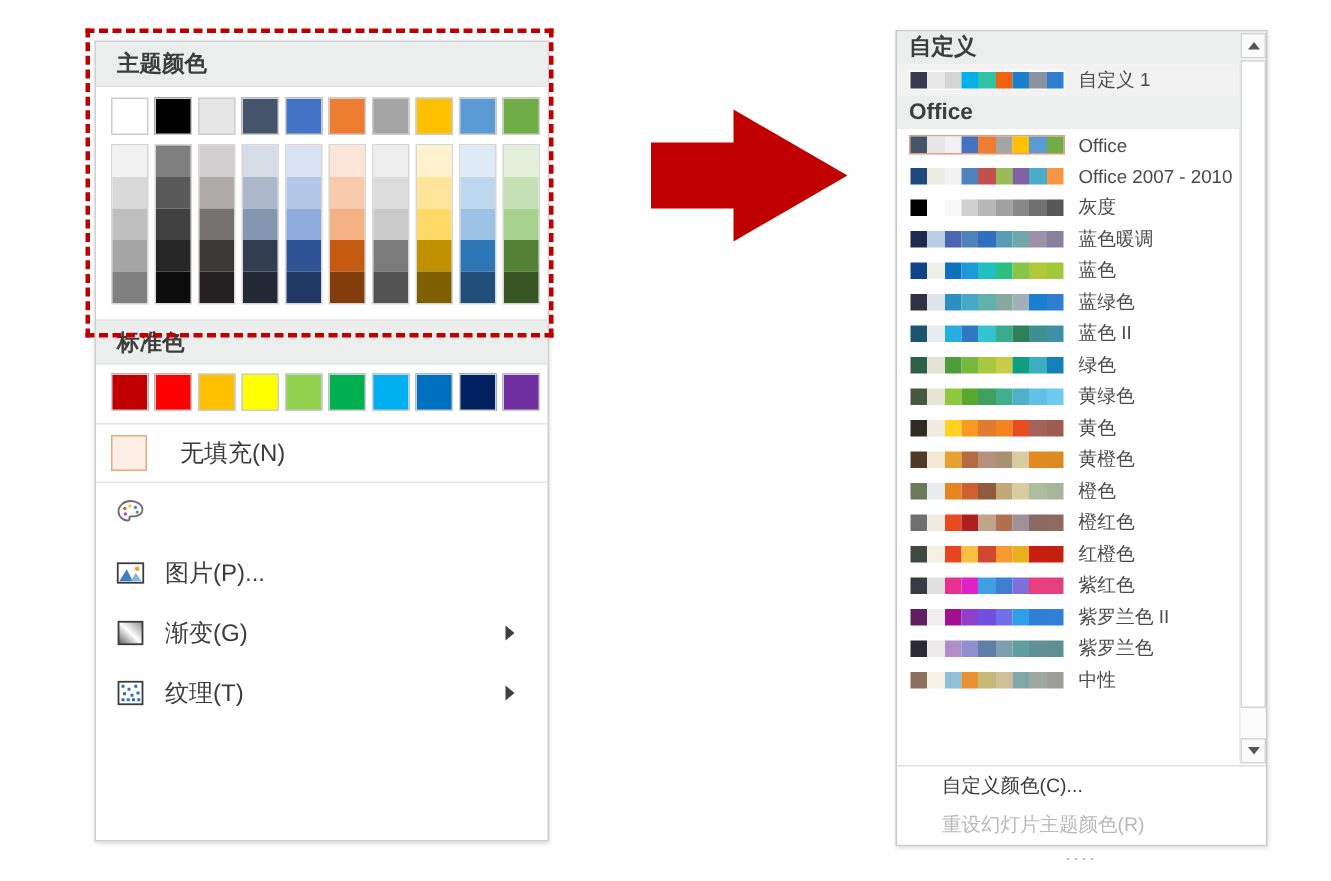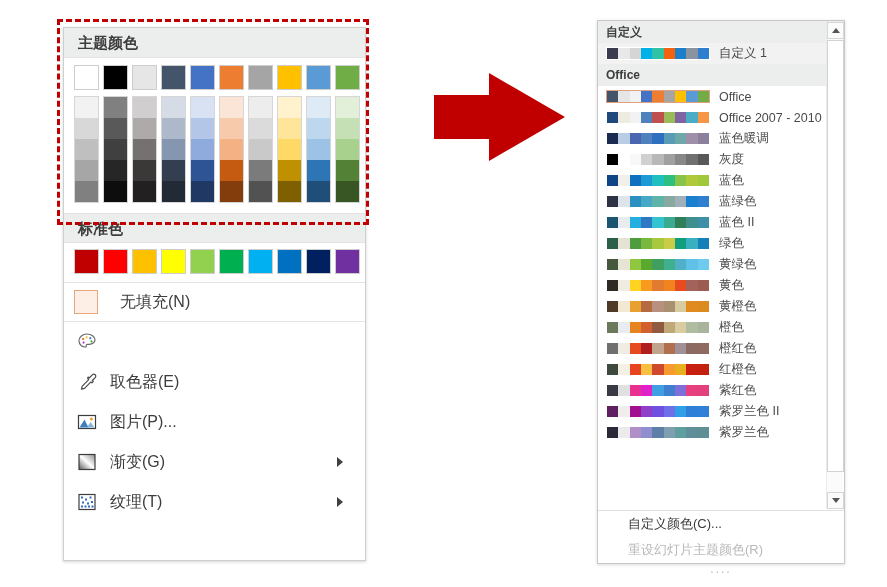--- a/index.html
+++ b/index.html
@@ -59,21 +59,21 @@
   #arrow{position:absolute;left:434px;top:73px;width:131px;height:88px;}
 
   
   #theme-panel{
     position:absolute;left:597px;top:20px;width:248px;height:544px;
     background:#ffffff;border:1px solid #c8c8c8;box-sizing:border-box;
     box-shadow:0 1px 3px rgba(0,0,0,.15);
   }
   #theme-scroll{position:absolute;left:0;top:0;right:0;height:489px;overflow:hidden;}
   .grp-head{height:22px;line-height:22px;background:#eceded;
-    color:#3d3d3d;font-size:12px;font-weight:bold;padding-left:8px;
+    color:#3d3d3d;font-size:15px;font-weight:bold;padding-left:8px;
     box-sizing:border-box;}
   .theme-row{display:flex;align-items:center;height:21px;padding-left:8px;
     box-sizing:border-box;}
   .strip{display:flex;width:104px;height:13px;flex:0 0 104px;
     box-sizing:border-box;border:1px solid #ffffff;}
   .theme-row.selected .strip{border:1px solid #e0a080;background:#fdf4ee;}
   .strip i{display:block;flex:1 1 0;height:100%;}
   .theme-name{font-size:12.5px;color:#4a4a4a;margin-left:9px;white-space:nowrap;}
   .theme-row.custom-sel{background:#f2f2f2;}
 
@@ -220,28 +220,20 @@
         <span class="mi-icon">
           <svg width="22" height="22" viewBox="0 0 22 22">
             <path d="M11 3C6.6 3 3 6.1 3 10c0 3.9 3.6 6 6 6 1.2 0 1.5-.6 1.3-1.2-.3-.8.2-1.5 1.1-1.5h1.9c3 0 5.7-1.9 5.7-4.6C19 5.6 15.4 3 11 3z" fill="none" stroke="#6b6b6b" stroke-width="1.2"></path>
             <circle cx="7.2" cy="8" r="1.1" fill="#e05a2b"></circle>
             <circle cx="10.6" cy="6.3" r="1.1" fill="#f2c230"></circle>
             <circle cx="14.3" cy="7.2" r="1.1" fill="#3f7fd0"></circle>
             <circle cx="15.5" cy="10.4" r="1.1" fill="#49a94f"></circle>
             <circle cx="7.6" cy="11.6" r="1.1" fill="#b03fb0"></circle>
           </svg>
         </span>
-      </div>
-      <div class="menu-item">
-        <span class="mi-icon">
-          <svg width="22" height="22" viewBox="0 0 22 22">
-            <path d="M16.6 3.6a2 2 0 0 1 2.8 2.8l-3.1 3.1 1 1-1.4 1.4-1-1-6.4 6.4-3.1.9.9-3.1 6.4-6.4-1-1L12.1 6l1 1 3.5-3.4z" fill="none" stroke="#4a4a4a" stroke-width="1.2" stroke-linejoin="round"></path>
-          </svg>
-        </span>
-        <span class="mi-label">取色器(E)</span>
       </div>
       <div class="menu-item">
         <span class="mi-icon">
           <svg width="22" height="22" viewBox="0 0 22 22">
             <rect x="2.5" y="4.5" width="17" height="13" fill="#ffffff" stroke="#3c3c3c" stroke-width="1.2"></rect>
             <circle cx="15.4" cy="8.1" r="1.5" fill="#f0a030"></circle>
             <polygon points="3.5,16.5 8.5,8.5 12.5,16.5" fill="#3f7fc0"></polygon>
             <polygon points="11,16.5 14.5,11 18.5,16.5" fill="#86b6e0"></polygon>
           </svg>
         </span>
@@ -336,48 +328,48 @@
           <i style="background: rgb(192, 80, 77);"></i>
           <i style="background: rgb(155, 187, 89);"></i>
           <i style="background: rgb(128, 100, 162);"></i>
           <i style="background: rgb(75, 172, 198);"></i>
           <i style="background: rgb(247, 150, 70);"></i>
         </div>
         <span class="theme-name">Office 2007 - 2010</span>
       </div>
       <div class="theme-row">
         <div class="strip">
+          <i style="background: rgb(0, 0, 0);"></i>
+          <i style="background: rgb(255, 255, 255);"></i>
+          <i style="background: rgb(248, 248, 248);"></i>
+          <i style="background: rgb(208, 208, 208);"></i>
+          <i style="background: rgb(184, 184, 184);"></i>
+          <i style="background: rgb(160, 160, 160);"></i>
+          <i style="background: rgb(136, 136, 136);"></i>
+          <i style="background: rgb(112, 112, 112);"></i>
+          <i style="background: rgb(88, 88, 88);"></i>
+        </div>
+        <span class="theme-name">灰度</span>
+      </div>
+      <div class="theme-row">
+        <div class="strip">
           <i style="background: rgb(26, 43, 79);"></i>
           <i style="background: rgb(184, 204, 228);"></i>
           <i style="background: rgb(74, 102, 176);"></i>
           <i style="background: rgb(79, 129, 189);"></i>
           <i style="background: rgb(47, 111, 191);"></i>
           <i style="background: rgb(90, 155, 181);"></i>
           <i style="background: rgb(111, 168, 168);"></i>
           <i style="background: rgb(159, 143, 168);"></i>
           <i style="background: rgb(139, 127, 158);"></i>
         </div>
         <span class="theme-name">蓝色暖调</span>
       </div>
       <div class="theme-row">
         <div class="strip">
-          <i style="background: rgb(0, 0, 0);"></i>
-          <i style="background: rgb(255, 255, 255);"></i>
-          <i style="background: rgb(248, 248, 248);"></i>
-          <i style="background: rgb(208, 208, 208);"></i>
-          <i style="background: rgb(184, 184, 184);"></i>
-          <i style="background: rgb(160, 160, 160);"></i>
-          <i style="background: rgb(136, 136, 136);"></i>
-          <i style="background: rgb(112, 112, 112);"></i>
-          <i style="background: rgb(88, 88, 88);"></i>
-        </div>
-        <span class="theme-name">灰度</span>
-      </div>
-      <div class="theme-row">
-        <div class="strip">
           <i style="background: rgb(15, 68, 134);"></i>
           <i style="background: rgb(240, 240, 232);"></i>
           <i style="background: rgb(16, 112, 192);"></i>
           <i style="background: rgb(27, 154, 214);"></i>
           <i style="background: rgb(34, 191, 192);"></i>
           <i style="background: rgb(44, 191, 127);"></i>
           <i style="background: rgb(136, 195, 74);"></i>
           <i style="background: rgb(176, 201, 58);"></i>
           <i style="background: rgb(159, 201, 58);"></i>
         </div>
@@ -544,20 +536,34 @@
           <i style="background: rgb(176, 143, 200);"></i>
           <i style="background: rgb(143, 143, 208);"></i>
           <i style="background: rgb(95, 127, 168);"></i>
           <i style="background: rgb(127, 159, 176);"></i>
           <i style="background: rgb(95, 159, 160);"></i>
           <i style="background: rgb(95, 143, 152);"></i>
           <i style="background: rgb(95, 143, 148);"></i>
         </div>
         <span class="theme-name">紫罗兰色</span>
       </div>
+      <div class="theme-row">
+        <div class="strip">
+          <i style="background: rgb(138, 112, 96);"></i>
+          <i style="background: rgb(244, 240, 228);"></i>
+          <i style="background: rgb(143, 192, 216);"></i>
+          <i style="background: rgb(232, 146, 47);"></i>
+          <i style="background: rgb(200, 184, 120);"></i>
+          <i style="background: rgb(208, 192, 152);"></i>
+          <i style="background: rgb(128, 168, 168);"></i>
+          <i style="background: rgb(159, 168, 160);"></i>
+          <i style="background: rgb(156, 159, 152);"></i>
+        </div>
+        <span class="theme-name">中性</span>
+      </div>
     </div>
 
   <div id="vscroll">
     <div class="sb-btn sb-up">
       <div class="sb-tri-up"></div>
     </div>
     <div id="sb-thumb"></div>
     <div class="sb-btn sb-dn">
       <div class="sb-tri-dn"></div>
     </div>

